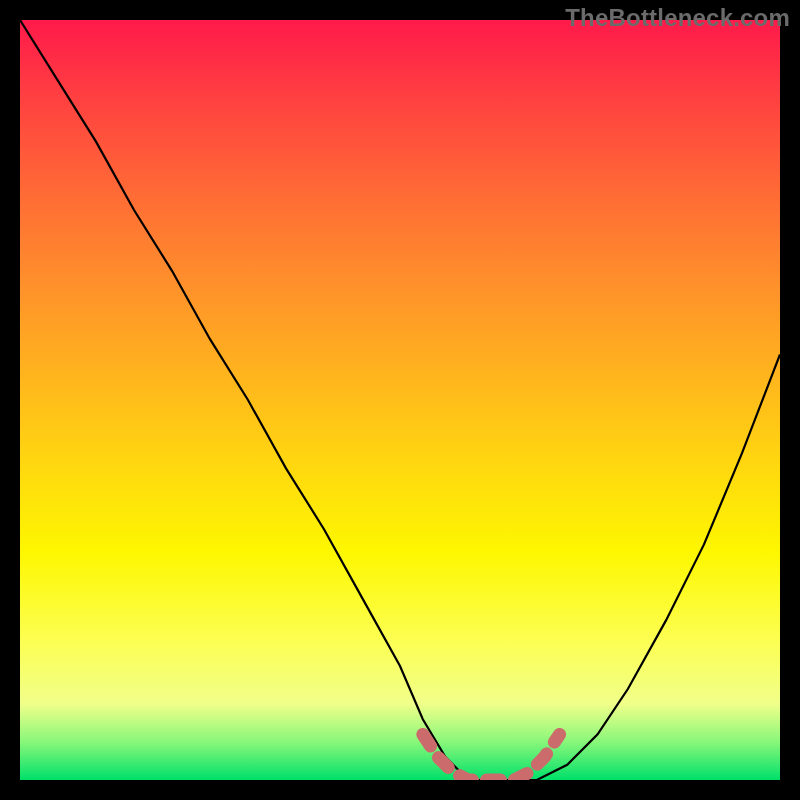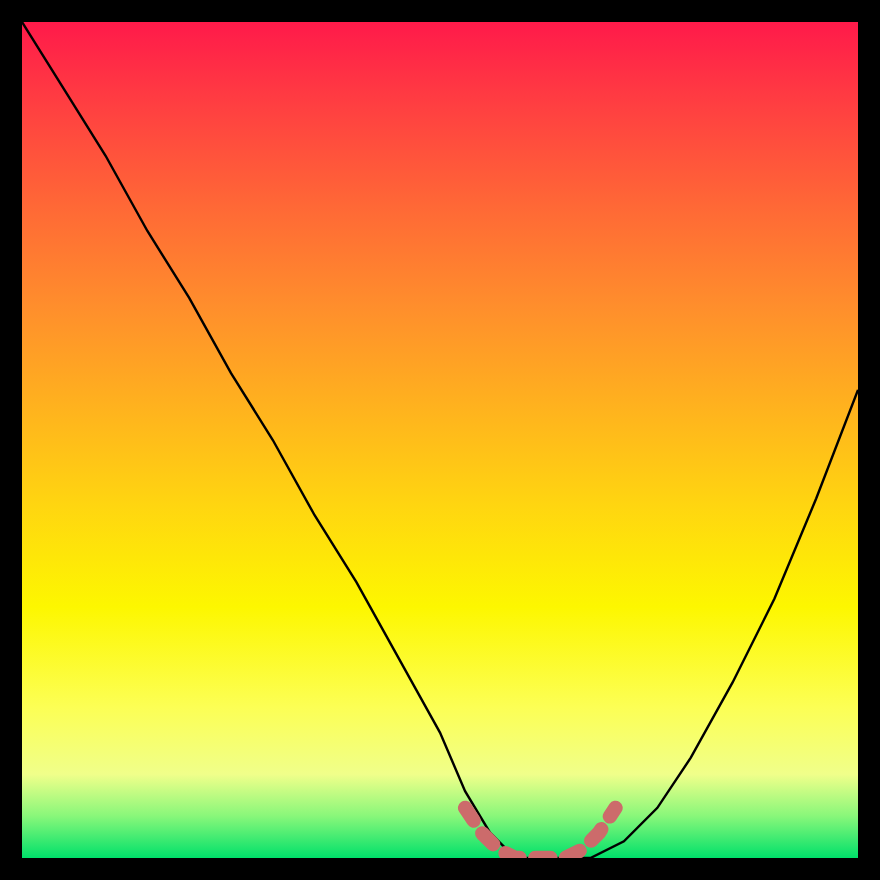--- a/index.html
+++ b/index.html
@@ -60,13 +60,14 @@
 
 <div class="frame">
   <div class="plot-area">
 
     <svg class="curve" viewBox="0 0 760 760" preserveAspectRatio="none">
       <path id="curve-path" fill="none" stroke="#000" stroke-width="2.2" d="M0.0 0.0 L38.0 60.8 L76.0 121.6 L114.0 190.0 L152.0 250.8 L190.0 319.2 L228.0 380.0 L266.0 448.4 L304.0 509.2 L342.0 577.6 L380.0 646.0 L402.8 699.2 L425.6 737.2 L448.4 760.0 L471.2 760.0 L494.0 760.0 L516.8 760.0 L547.2 744.8 L577.6 714.4 L608.0 668.8 L646.0 600.4 L684.0 524.4 L722.0 433.2 L760.0 334.4"></path>
       <path id="marker-path" fill="none" stroke="#cc6b6b" stroke-width="13" stroke-linecap="round" stroke-linejoin="round" stroke-dasharray="14 14" d="M402.8 714.4 L418.0 737.2 L433.2 752.4 L448.4 760.0 L463.6 760.0 L478.8 760.0 L494.0 760.0 L509.2 752.4 L524.4 737.2 L539.6 714.4"></path>
     </svg>
 
   </div>
+  <div class="watermark">TheBottleneck.com</div>
 </div>
 
 </body></html>

